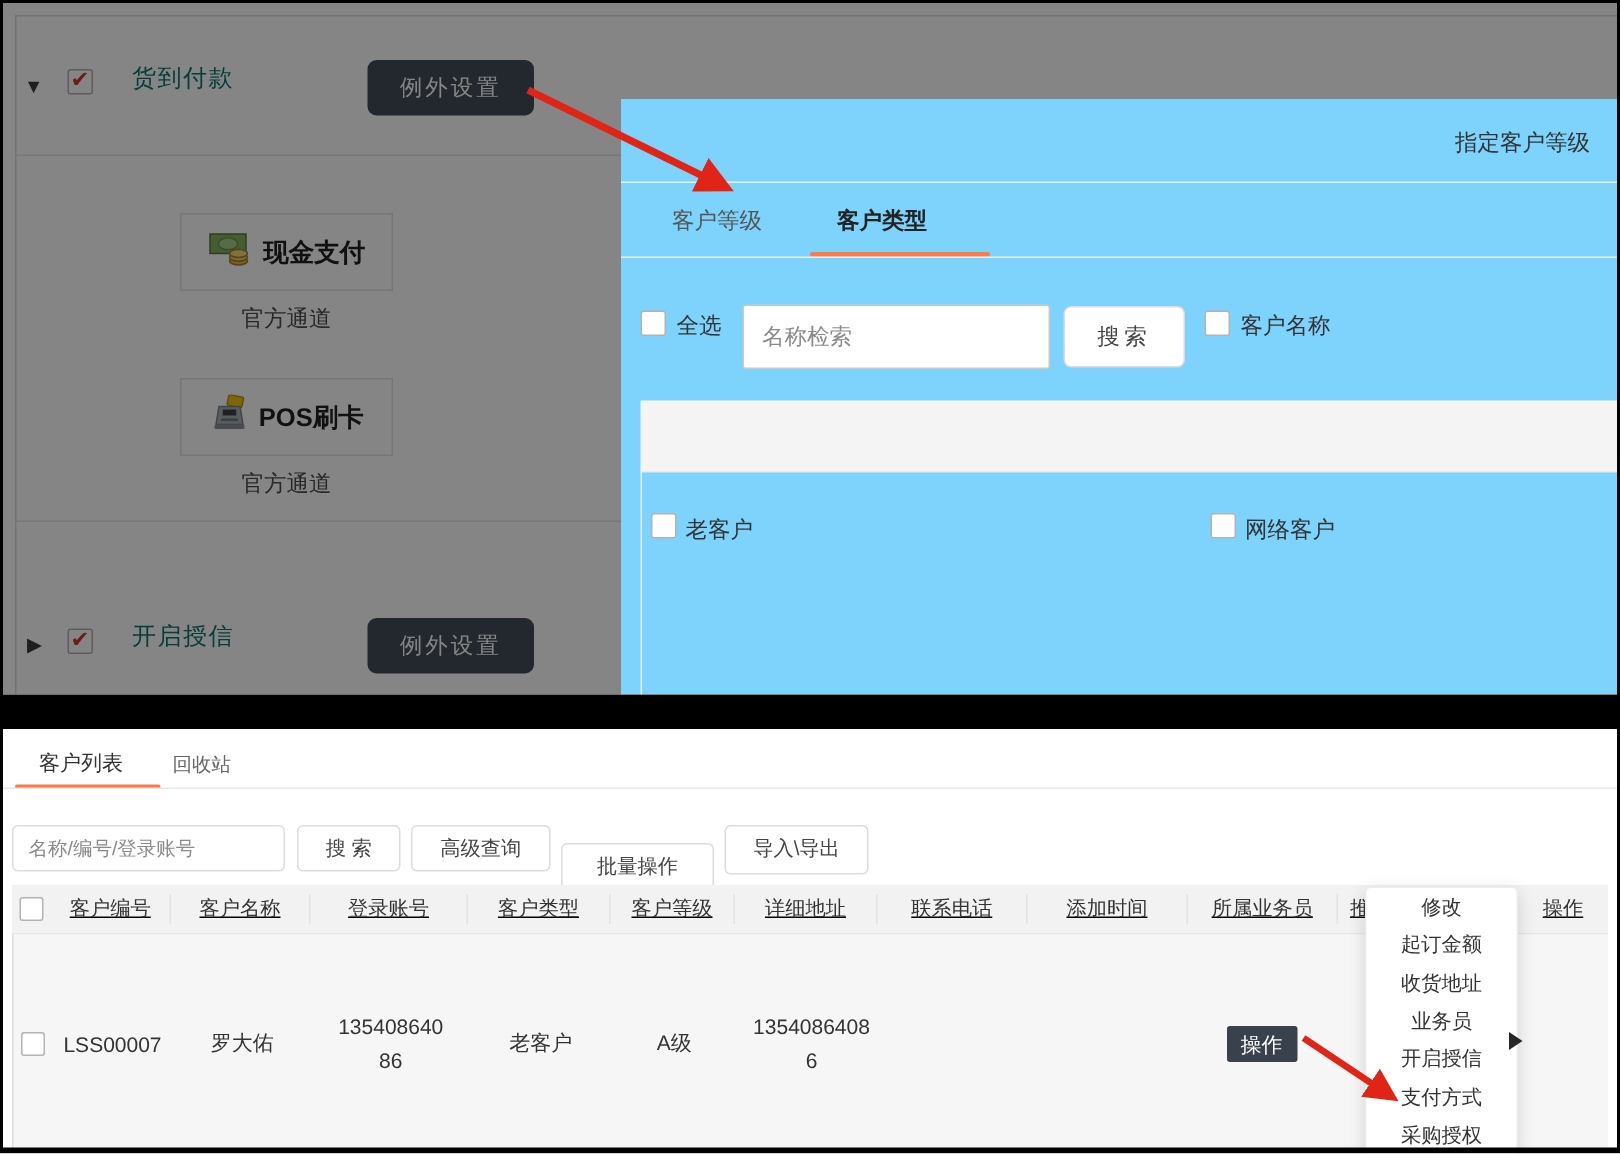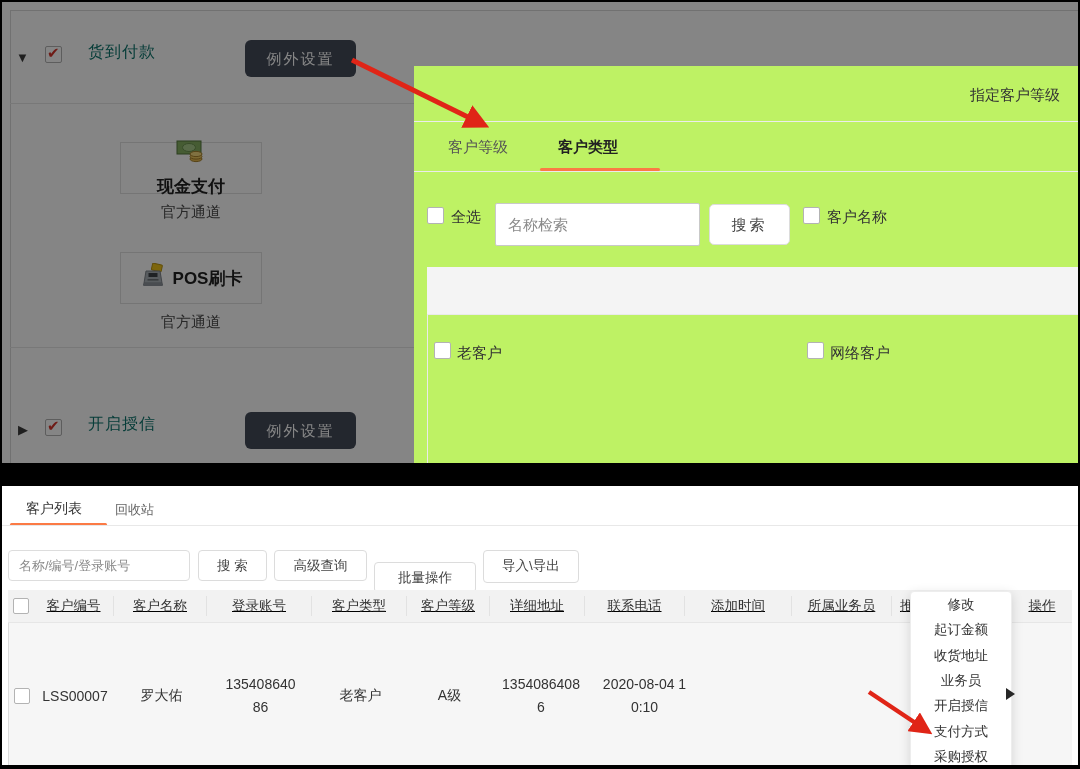--- a/index.html
+++ b/index.html
@@ -18,21 +18,21 @@
   
   .top-shot{position:absolute;left:0;top:0;width:1080px;height:463px;background:#fff;overflow:hidden;}
   .card-edge{position:absolute;left:10px;top:10px;right:0;bottom:0;border-left:1px solid #d9d9d9;border-top:1px solid #d9d9d9;}
   .caret{position:absolute;font-size:13px;color:#3c3c3c;}
   .big-label{position:absolute;font-size:16px;color:#0f766e;letter-spacing:1px;}
   .pm-box{position:absolute;left:120px;width:142px;height:52px;border:1px solid #e1e1e1;background:#fff;display:flex;align-items:center;justify-content:center;gap:7px;font-size:17px;font-weight:bold;color:#222;box-sizing:border-box;}
   .pm-channel{position:absolute;left:120px;width:142px;text-align:center;font-size:15px;color:#4d4d4d;}
   .dim-overlay{position:absolute;inset:0;background:rgba(0,0,0,0.48);z-index:5;}
 
   
-  .modal{position:absolute;left:414px;top:66px;width:666px;height:397px;background:#bef264;z-index:10;}
+  .modal{position:absolute;left:414px;top:66px;width:666px;height:397px;background:#7dd3fc;z-index:10;}
   .modal-title{position:absolute;right:20px;top:20px;font-size:15px;color:#333;}
   .m-tab{position:absolute;top:72px;font-size:15px;color:#555;cursor:pointer;}
   .m-tab.active{font-weight:bold;color:#222;}
   .tab-underline{position:absolute;height:3px;background:#fb7a45;border-radius:2px;}
   .gray-band{position:absolute;left:13px;right:0;top:201px;height:47px;background:#f4f4f4;}
   .list-box{position:absolute;left:13px;right:0;top:248px;bottom:0;border-top:1px solid #eaeaea;border-left:1px solid #eaeaea;}
   .opt-label{position:absolute;top:29px;font-size:15px;color:#333;}
 
   
   .black-bar{position:absolute;left:0;top:463px;width:1080px;height:23px;background:#000;}
@@ -64,21 +64,21 @@
   <div class="top-shot">
     <div class="card-edge"></div>
 
     <span class="caret" style="left:16px;top:50px;">▼</span>
     <span class="cb checked" style="left:45px;top:46px;"></span>
     <span class="big-label" style="left:88px;top:42px;">货到付款</span>
     <div class="btn-dark" style="left:245px;top:40px;width:111px;height:37px;line-height:37px;">例外设置</div>
 
     <div class="divider" style="left:10px;top:103px;width:1070px;"></div>
 
-    <div class="pm-box" style="top:142px;flex-direction:column;">
+    <div class="pm-box" style="top:142px;">
       <span>
         <svg width="30" height="24" viewBox="0 0 30 24">
           <rect x="1" y="2" width="24" height="13" fill="#86b063" stroke="#55793c"></rect>
           <ellipse cx="13" cy="8.5" rx="6.5" ry="4" fill="#a9cc8b" stroke="#6d9350"></ellipse>
           <ellipse cx="20" cy="20" rx="6" ry="2.6" fill="#e6b84e" stroke="#a8822c"></ellipse>
           <ellipse cx="20" cy="17.5" rx="6" ry="2.6" fill="#efc95f" stroke="#a8822c"></ellipse>
           <ellipse cx="20" cy="15" rx="6" ry="2.6" fill="#f5d97e" stroke="#a8822c"></ellipse>
         </svg>
       </span>
       <span>现金支付</span>
@@ -180,23 +180,20 @@
         <div class="td c1">LSS00007</div>
         <div class="td c2">罗大佑</div>
         <div class="td c3">
             <span class="wrap" style="width:74px;">13540864086</span>
           </div>
         <div class="td c4">老客户</div>
         <div class="td c5">A级</div>
         <div class="td c7">
             <span class="wrap" style="width:82px;">13540864086</span>
           </div>
-        <div class="td c8">
-            <span class="wrap" style="width:93px;">2020-08-04 10:10</span>
-          </div>
         <div class="td c9"></div>
         <div class="td c10"></div>
         <div class="td c11">
             <span class="action-btn">操作</span>
           </div>
       </div>
     </div>
 
     <div class="dropdown">
       <div class="dd-item">修改</div>

